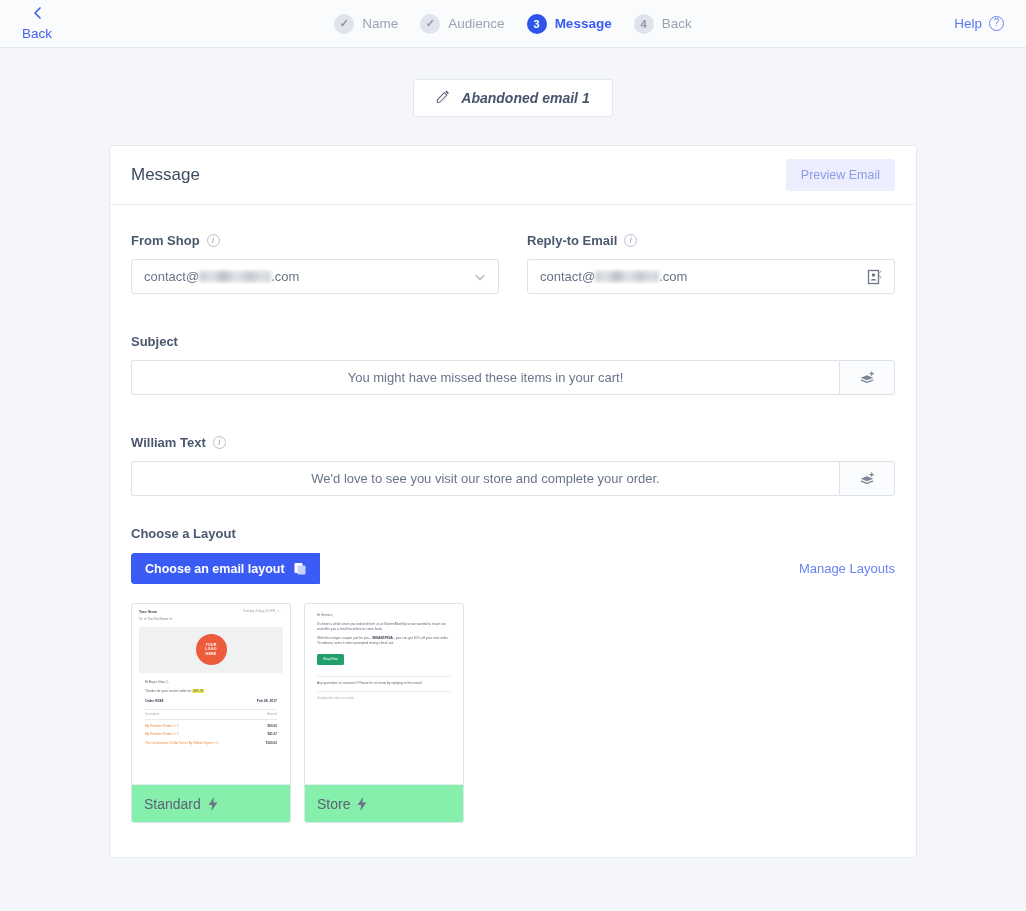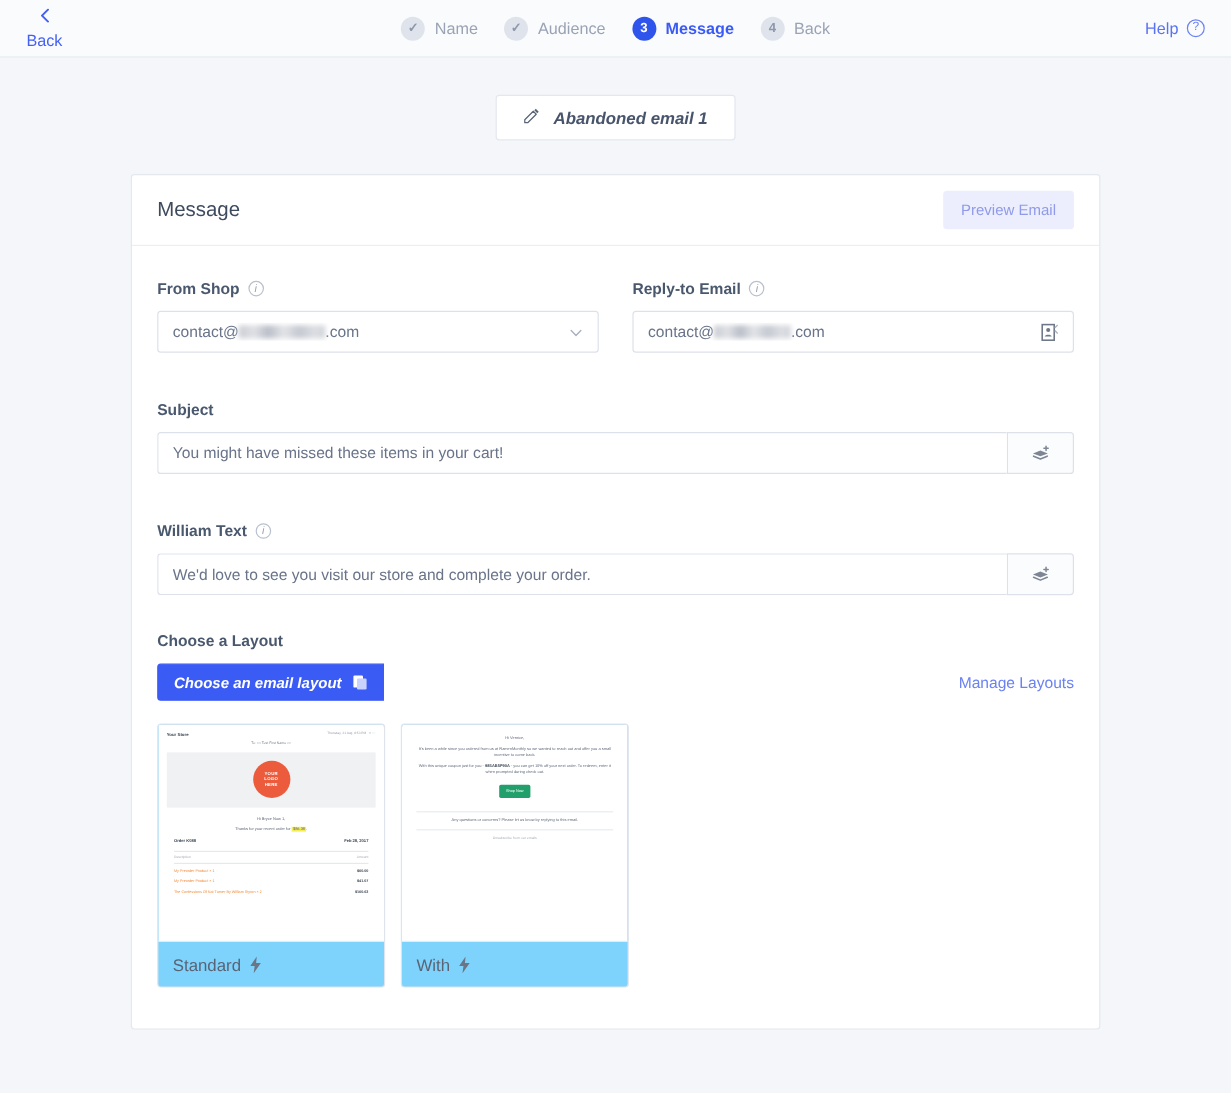--- a/index.html
+++ b/index.html
@@ -126,56 +126,56 @@
     border-radius: 1px;
     height: 11px; vertical-align: -1px;
   }
   .caret-down { margin-left: auto; }
 
   .field-addr-icon { margin-left: auto; display: flex; align-items: center; }
 
   .fullrow { margin-top: 40px; }
 
   .input-with-btn { display: flex; }
-  .input-with-btn .field { flex: 1; border-radius: 3px 0 0 3px; border-right: none; }
+  .input-with-btn .field { flex: 1; border-radius: 3px 0 0 3px; border-right: none; justify-content: center; }
   .tag-btn {
     width: 56px; height: 35px;
     border: 1px solid #dde2ea; border-radius: 0 3px 3px 0;
     background: #fbfcfd;
     display: flex; align-items: center; justify-content: center;
     cursor: pointer;
   }
 
   
-  .layout-section { margin-top: 30px; text-align: center; }
+  .layout-section { margin-top: 30px; }
   .seg-row { display: flex; align-items: center; margin-top: 12px; }
   .seg {
     display: flex; align-items: center; gap: 9px;
     height: 31px; padding: 0 13px;
     font-size: 12.5px;
     border: 1px solid #dde2ea;
     cursor: pointer;
     background: #fff; color: #5b6880;
   }
-  .seg:first-child { border-radius: 3px 0 0 3px; font-style: italic; }
+  .seg:first-child { border-radius: 3px 0 0 3px; }
   .seg:last-child { border-radius: 0 3px 3px 0; border-left: none; }
   .seg.active {
     background: #3b5bf5; border-color: #3b5bf5;
     color: #fff; font-weight: bold;
   }
   .manage-link {
     margin-left: auto; color: #6b82f2; font-size: 13px; cursor: pointer;
   }
 
   .thumb-row { display: flex; gap: 13px; margin-top: 19px; }
   .thumb-card {
-    width: 190px;
+    width: 160px;
     border: 1px solid #dfe4ec; border-radius: 3px;
     overflow: hidden; cursor: pointer;
-    background: #7dd3fc;
+    background: #86efac;
   }
   .thumb-view {
     height: 181px; overflow: hidden;
     background: #fff; border-bottom: 1px solid #e6eaf1;
     padding: 6px 7px;
     position: relative;
   }
   .thumb-foot {
     height: 37px; display: flex; align-items: center; gap: 7px;
     padding: 0 12px;
@@ -432,21 +432,21 @@
               <div class="l">It's been a while since you ordered from us at RamenMonthly so we wanted to reach out and offer you a small incentive to come back.</div>
               <div class="l"><span>With this unique coupon just for you - </span><span class="bold">98SAB5P90A</span><span> - you can get 10% off your next order. To redeem, enter it when prompted during check out.</span></div>
               <div class="mini-btn">Shop Now</div>
               <div class="mini-div"></div>
               <div class="l">Any questions or concerns? Please let us know by replying to this email.</div>
               <div class="mini-div"></div>
               <div class="mini-unsub">Unsubscribe from our emails</div>
             </div>
           </div>
           <div class="thumb-foot">
-            <span>With</span>
+            <span>Store</span>
             <svg width="10" height="14" viewBox="0 0 10 14">
               <path d="M6 0 L0.6 8 H4.2 L3.4 14 L9.4 5.6 H5.4 Z" fill="#6b7586"></path>
             </svg>
           </div>
         </div>
 
       </div>
     </div>
 
   </div>

